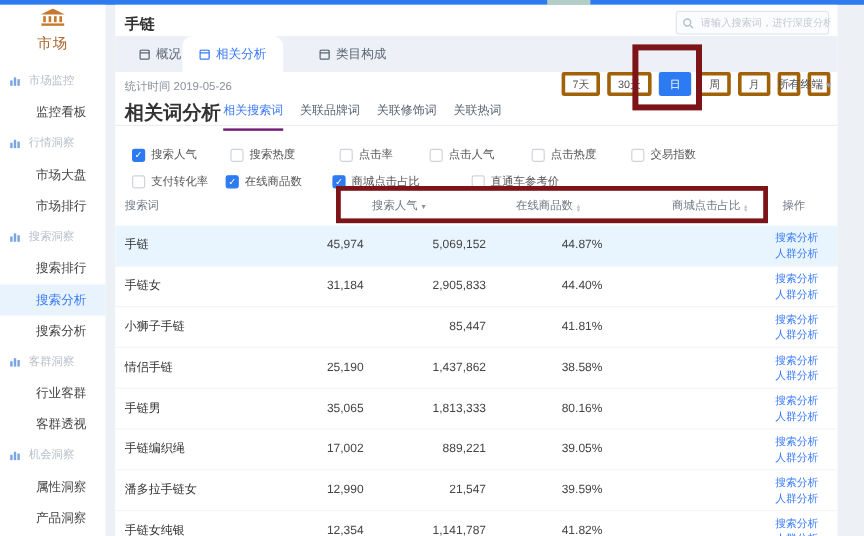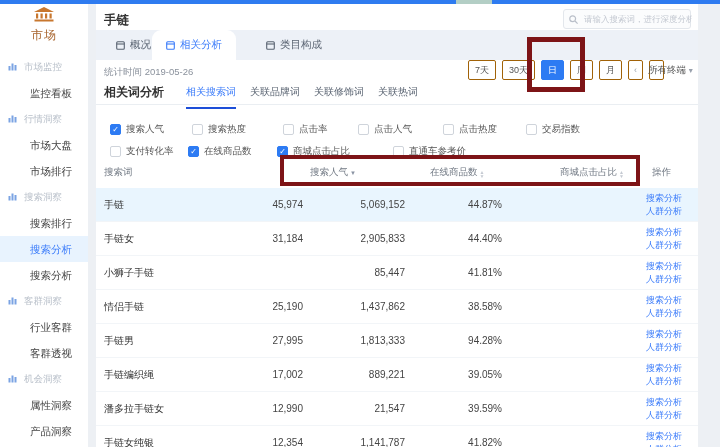--- a/index.html
+++ b/index.html
@@ -28,31 +28,31 @@
                 width:108px;margin-left:4px;font-family:inherit;}
   #search-input::placeholder{color:#c3c8d1;}
   
   #tabband{left:0;top:26px;width:602px;height:30px;background:#edf1f7;}
   .main-tab{position:absolute;top:0;height:30px;display:flex;align-items:center;gap:5px;
             font-size:10.5px;color:#5a6472;cursor:pointer;padding:0 14px;}
   .main-tab.active{background:#fff;color:#3a7bfa;border-radius:9px 9px 0 0;}
   
   #stat-time{left:8px;top:62px;font-size:9.5px;color:#8a919c;}
   #date-controls{left:372px;top:56px;height:20px;display:flex;gap:6px;align-items:center;}
-  .btn{height:20px;box-sizing:border-box;border:1px solid #a16207;background:#fff;color:#555;
+  .btn{height:20px;box-sizing:border-box;border:3px solid #a16207;background:#fff;color:#555;
        font-size:9px;padding:0 6px;border-radius:2px;display:flex;align-items:center;cursor:pointer;}
   .btn.active{background:#2d7bf3;border-color:#2d7bf3;color:#fff;}
   .btn.nav{color:#9aa2ad;padding:0 5px;}
   #terminal-select{left:552px;top:60px;font-size:9.5px;color:#555;cursor:pointer;}
   #terminal-select .caret{color:#98a0ac;font-size:8px;}
   
-  #section-title{left:8px;top:80px;font-size:12px;font-weight:bold;color:#333;}
+  #section-title{left:8px;top:80px;font-size:16px;font-weight:bold;color:#333;}
   #subtabs{left:90px;top:81px;display:flex;gap:14px;}
   .subtab{font-size:10px;color:#5a6472;padding-bottom:8px;cursor:pointer;}
-  .subtab.active{color:#3a7bfa;border-bottom:2px solid #1d4ed8;}
+  .subtab.active{color:#3a7bfa;border-bottom:2px solid #701a75;}
   #section-divider{left:0;top:100px;width:602px;height:1px;background:#eaeef2;}
   
   .metric{position:absolute;display:flex;align-items:center;gap:5px;cursor:pointer;height:14px;}
   .cb{width:11px;height:11px;box-sizing:border-box;border:1px solid #cfd4db;border-radius:2px;
       background:#fff;font-size:8px;line-height:9px;text-align:center;color:#fff;}
   .cb.checked{background:#2d7bf3;border-color:#2d7bf3;}
   .mlabel{font-size:9.5px;color:#555;}
   
   #thead{left:0;top:152px;width:602px;height:32px;}
   .th{position:absolute;top:0;line-height:32px;font-size:9.5px;color:#707883;cursor:pointer;}
@@ -312,23 +312,23 @@
         <div class="td-num td-pop">25,190</div>
         <div class="td-num td-prod">1,437,862</div>
         <div class="td-num td-ratio">38.58%</div>
         <div class="td-actions">
           <span>搜索分析</span>
           <span>人群分析</span>
         </div>
       </div>
       <div class="trow">
         <div class="td-term">手链男</div>
-        <div class="td-num td-pop">27,995</div>
+        <div class="td-num td-pop">35,065</div>
         <div class="td-num td-prod">1,813,333</div>
-        <div class="td-num td-ratio">94.28%</div>
+        <div class="td-num td-ratio">80.16%</div>
         <div class="td-actions">
           <span>搜索分析</span>
           <span>人群分析</span>
         </div>
       </div>
       <div class="trow">
         <div class="td-term">手链编织绳</div>
         <div class="td-num td-pop">17,002</div>
         <div class="td-num td-prod">889,221</div>
         <div class="td-num td-ratio">39.05%</div>

